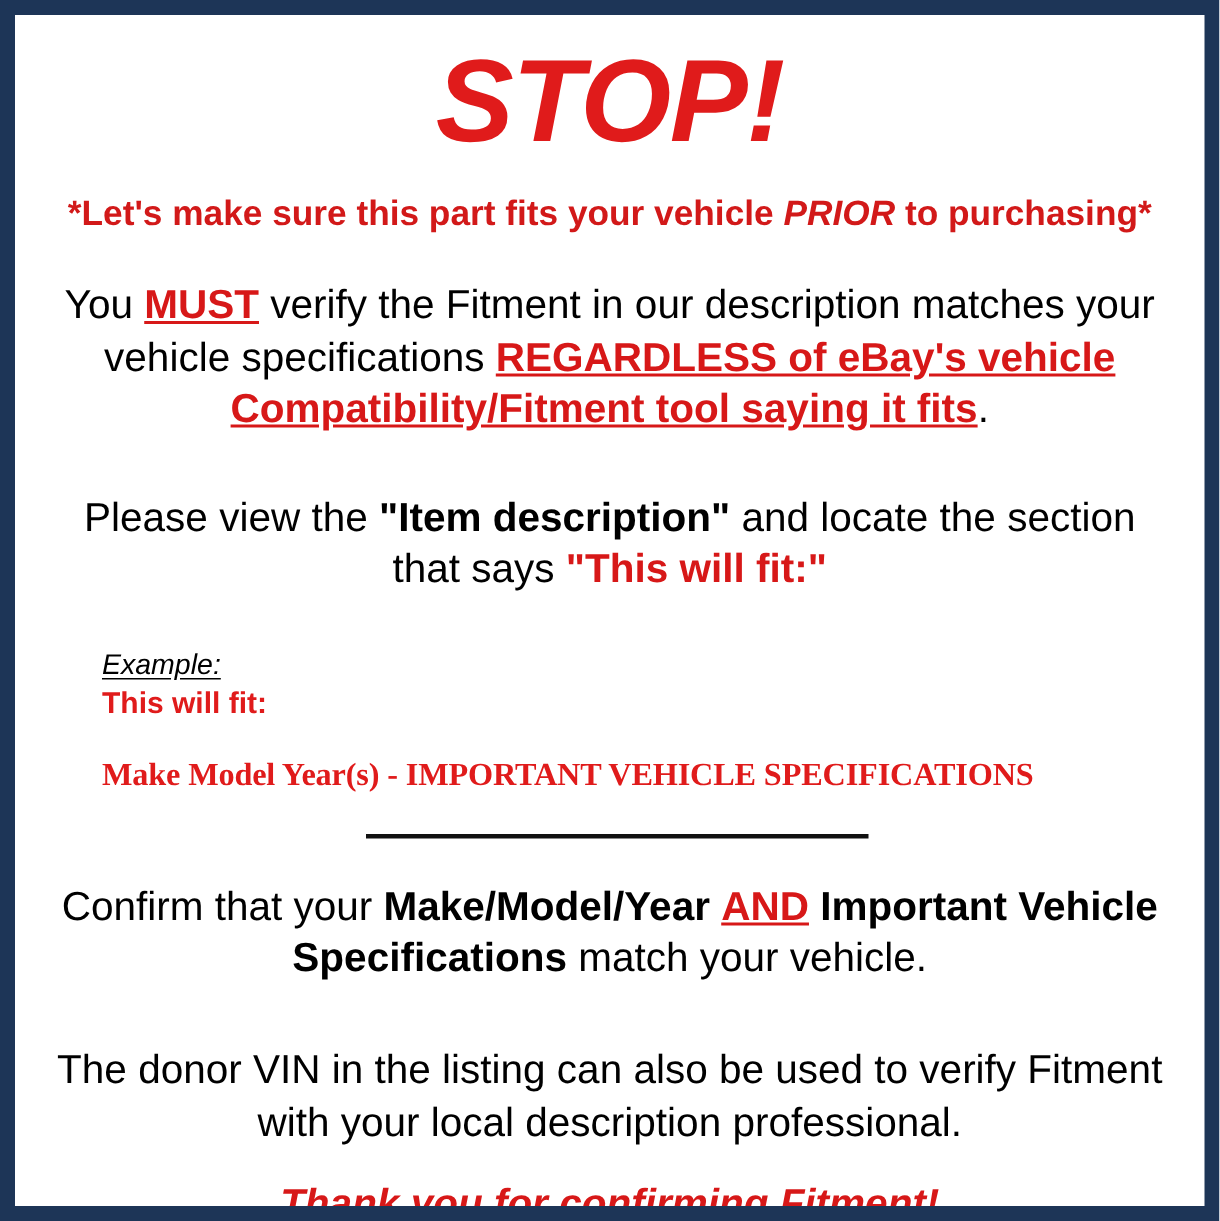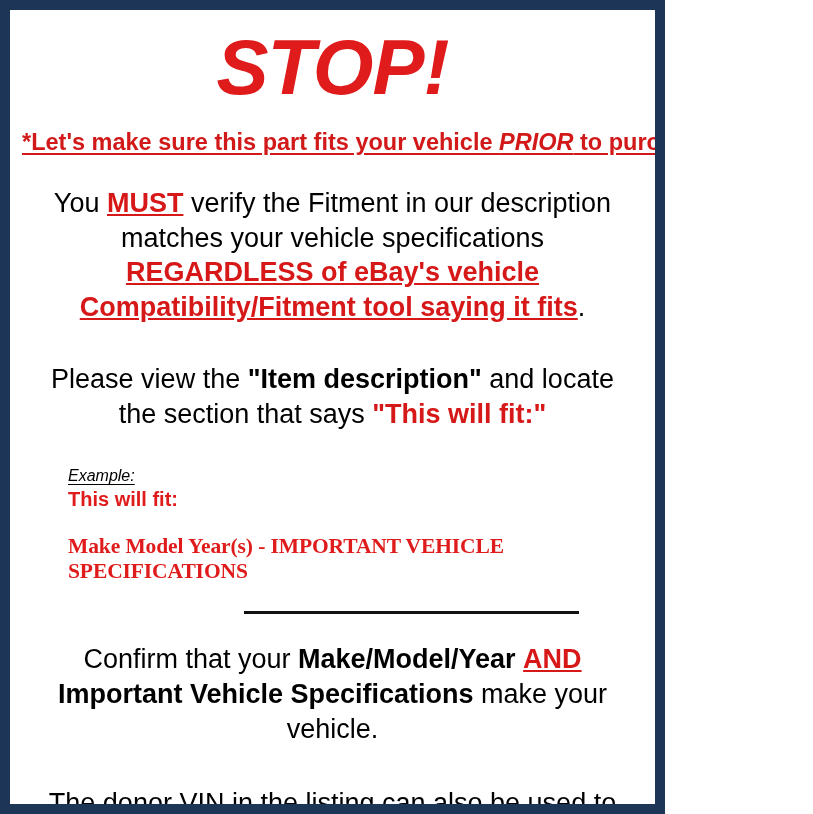--- a/index.html
+++ b/index.html
@@ -4,21 +4,21 @@
 <style>
   html, body {
     margin: 0;
     padding: 0;
     background: #ffffff;
   }
   body {
     font-family: "Liberation Sans", sans-serif;
   }
   .notice-card {
-    width: 665px;
+    width: 813px;
     height: 814px;
     box-sizing: border-box;
     background: #ffffff;
     border: 10px solid #1d3557;
     overflow: hidden;
     position: relative;
   }
   .inner {
     box-sizing: border-box;
     width: 100%;
@@ -36,21 +36,20 @@
     letter-spacing: -1px;
     margin: 12px 0 2px 0;
     text-align: center;
   }
   .subtitle-line {
     color: #d21919;
     font-weight: bold;
     font-size: 23.5px;
     line-height: 1.2;
     margin: 22px 0 0 0;
-    text-decoration: underline;
     text-underline-offset: 3px;
     white-space: nowrap;
     text-align: center;
   }
   .subtitle-line .ital {
     font-style: italic;
   }
   .para {
     font-size: 27px;
     line-height: 1.28;
@@ -77,21 +76,21 @@
     text-decoration: underline;
     text-underline-offset: 2px;
   }
   .example-block {
     text-align: left;
     padding-left: 46px;
     margin-top: 36px;
   }
   .example-label {
     font-style: italic;
-    font-size: 16px;
+    font-size: 19px;
     text-decoration: underline;
     text-underline-offset: 3px;
     color: #000000;
     display: inline-block;
   }
   .this-will-fit {
     color: #e01b1b;
     font-weight: bold;
     font-size: 20px;
     margin-top: 3px;
@@ -146,20 +145,20 @@
     <div class="example-block">
       <div><span class="example-label">Example:</span></div>
       <div class="this-will-fit">This will fit:</div>
       <div class="make-model">Make Model Year(s) - IMPORTANT VEHICLE SPECIFICATIONS</div>
     </div>
 
     <div class="divider-wrap">
       <div class="divider"></div>
     </div>
 
-    <p class="para block-confirm"><span>Confirm that your </span><span class="b">Make/Model/Year</span><span> </span><span class="red bi u">AND</span><span> </span><span class="b">Important Vehicle Specifications</span><span> make your vehicle.</span></p>
+    <p class="para block-confirm"><span>Confirm that your </span><span class="b">Make/Model/Year</span><span> </span><span class="red bi u">AND</span><span> </span><span class="b">Important Vehicle Specifications</span><span> match your vehicle.</span></p>
 
     <p class="para block-vin">The donor VIN in the listing can also be used to verify Fitment with your local description professional.</p>
 
     <div class="thank-you">Thank you for confirming Fitment!</div>
 
   </div>
 </div>
 
 </body></html>

